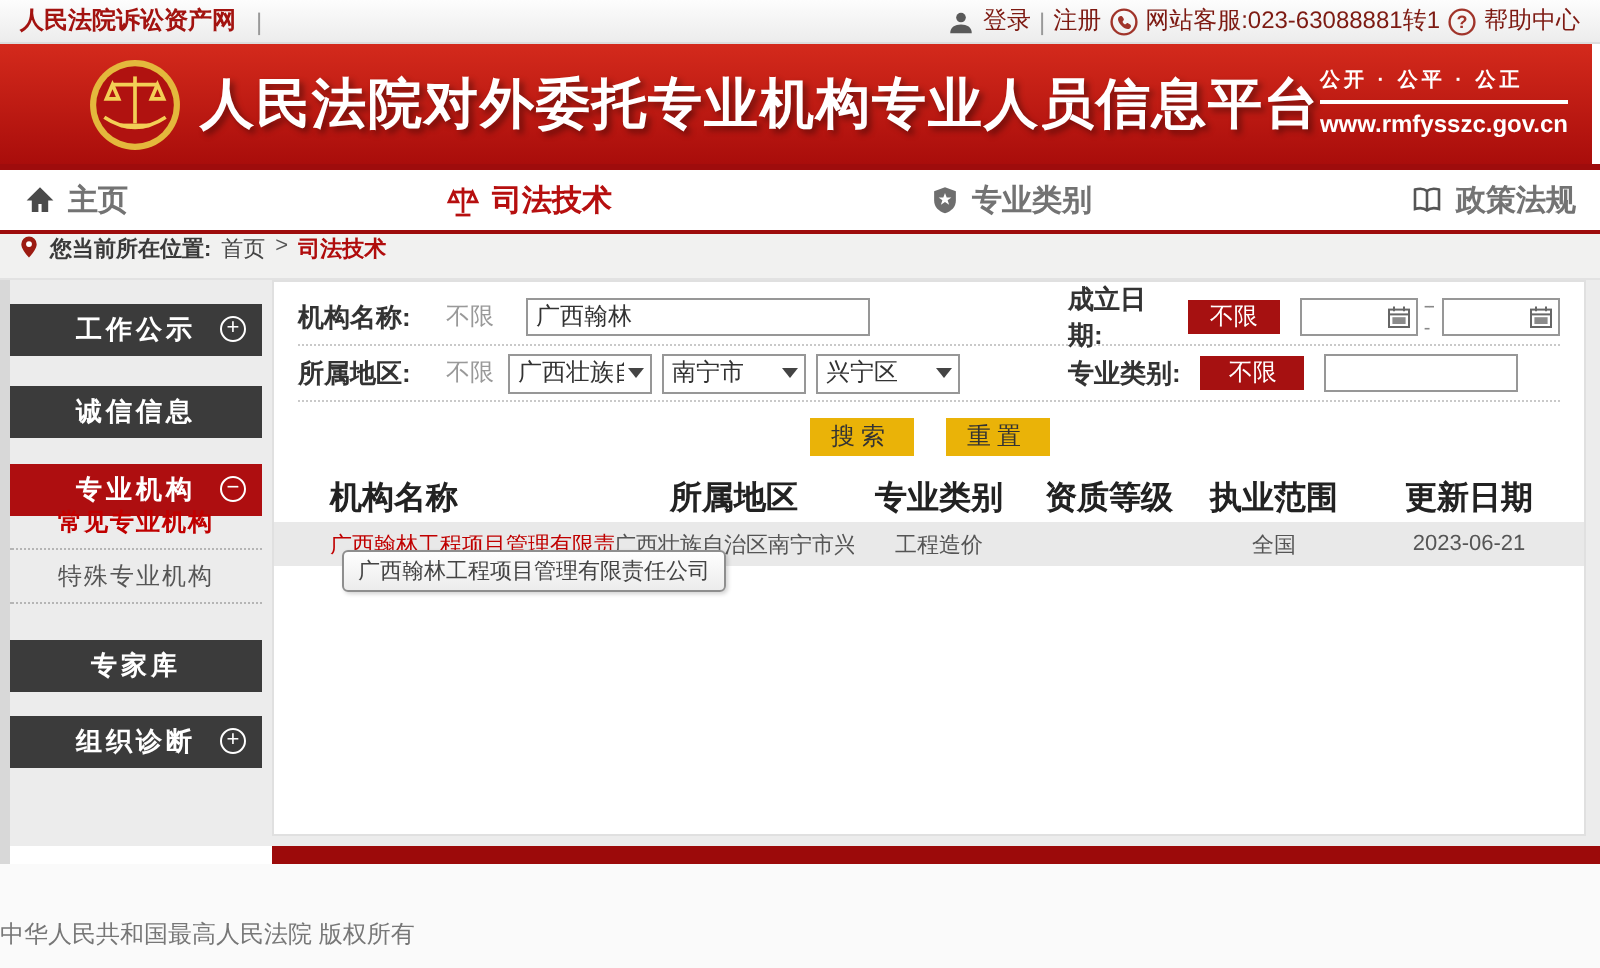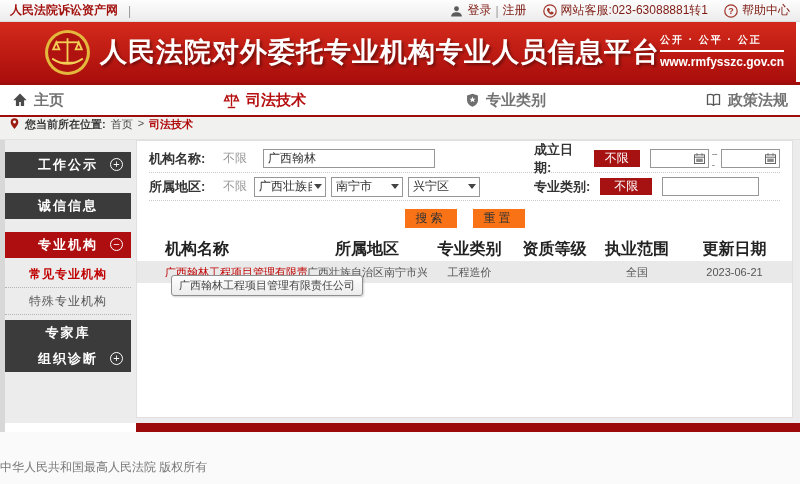--- a/index.html
+++ b/index.html
@@ -4,21 +4,21 @@
 <style>
   * { margin:0; padding:0; box-sizing:border-box; }
   body { width:800px; height:484px; font-family:"Liberation Sans","DejaVu Sans",sans-serif; background:#fff; position:relative; overflow:hidden; }
   .page { position:absolute; inset:0; }
 
   
   .topbar { position:absolute; top:0; left:0; width:800px; height:22px; background:linear-gradient(#fdfdfd,#ececec); border-bottom:1px solid #ddd; display:flex; align-items:center; justify-content:space-between; padding:0 10px; font-size:12px; }
   .topbar-left { display:flex; align-items:center; gap:10px; }
   .site-name { color:#a31310; font-weight:bold; cursor:pointer; }
   .tb-sep { color:#999; }
-  .topbar-right { display:flex; align-items:center; gap:16px; color:#7d1a12; }
+  .topbar-right { display:flex; align-items:center; gap:4px; color:#7d1a12; }
   .tb-item { display:flex; align-items:center; gap:4px; cursor:pointer; }
 
   
   .banner { position:absolute; top:22px; left:0; width:796px; height:60px; background:linear-gradient(180deg,#d42a1c,#a90d0b); display:flex; align-items:center; padding-left:44px; }
   .logo { flex:0 0 auto; }
   .banner-title { color:#fff; font-size:27px; font-weight:bold; letter-spacing:1px; margin-left:9px; text-shadow:2px 2px 3px rgba(0,0,0,.4); white-space:nowrap; }
   .banner-right { position:absolute; right:12px; top:11px; color:#fff; }
   .slogan { font-size:10px; font-weight:bold; letter-spacing:2px; padding-bottom:3px; border-bottom:2px solid #fff; }
   .site-url { font-size:12px; font-weight:bold; margin-top:3px; }
 
@@ -35,21 +35,21 @@
 
   
   .content-bg { position:absolute; top:140px; left:0; width:800px; height:283px; background:#ececec; }
   .left-strip { position:absolute; top:140px; left:0; width:5px; height:344px; background:#d8d8d8; }
 
   
   .sidebar { position:absolute; top:140px; left:5px; width:126px; }
   .side-item { position:absolute; left:0; width:126px; height:26px; background:#3b3b3b; color:#fff; font-size:13px; font-weight:bold; letter-spacing:2px; display:flex; align-items:center; justify-content:center; cursor:pointer; }
   .side-item.red { background:#ae0e10; }
   .expand-icon { position:absolute; right:8px; top:6px; width:13px; height:13px; border:1px solid #fff; border-radius:50%; font-size:11px; line-height:11px; text-align:center; font-weight:normal; letter-spacing:0; }
-  .submenu { position:absolute; left:0; top:121px; width:126px; }
+  .submenu { position:absolute; left:0; top:108px; width:126px; }
   .sub-item { height:27px; display:flex; align-items:center; justify-content:center; font-size:12px; color:#555; border-bottom:1px dotted #b5b5b5; cursor:pointer; letter-spacing:1px; }
   .sub-item.active { color:#c00000; font-weight:bold; }
 
   
   .panel { position:absolute; top:140px; left:136px; width:657px; height:278px; background:#fff; border:1px solid #e0e0e0; }
 
   .form-row { position:relative; display:flex; align-items:center; height:28px; margin:0 12px; border-bottom:1px dotted #c9c9c9; font-size:13px; }
   .f-label { font-weight:bold; color:#333; width:62px; }
   .f-any { color:#999; font-size:12px; margin-left:12px; width:26px; }
   .f-any-btn { background:#a61111; color:#fff; font-size:12px; width:52px; height:17px; line-height:17px; text-align:center; margin-left:10px; cursor:pointer; }
@@ -59,21 +59,21 @@
   .cat-input { width:97px; margin-left:10px; }
   .date-input { border:1px solid #979797; height:19px; width:66px; margin-left:10px; display:flex; align-items:center; justify-content:flex-end; padding-right:3px; background:#fff; cursor:text; }
   .date-sep { color:#888; font-size:10px; margin-left:3px; letter-spacing:-1px; }
   .date-sep + .date-input { margin-left:3px; }
   .select { border:1px solid #979797; height:20px; width:72px; margin-left:5px; display:flex; align-items:center; justify-content:space-between; font-size:12px; color:#333; padding:0 3px 0 4px; background:#fff; cursor:pointer; overflow:hidden; white-space:nowrap; }
   .select:first-of-type { margin-left:14px; }
   .sel-text { overflow:hidden; white-space:nowrap; }
   .arrow-down { flex:0 0 auto; width:0; height:0; border-left:4px solid transparent; border-right:4px solid transparent; border-top:5px solid #444; margin-left:2px; }
 
   .btn-row { display:flex; justify-content:center; gap:16px; margin-top:8px; height:19px; }
-  .btn { background:#f97316; border:none; color:#333; font-size:12px; letter-spacing:3px; padding:0 11px; height:19px; cursor:pointer; font-family:inherit; }
+  .btn { background:#eab308; border:none; color:#333; font-size:12px; letter-spacing:3px; padding:0 11px; height:19px; cursor:pointer; font-family:inherit; }
 
   .table { margin-top:9px; }
   .t-head, .t-row { display:grid; grid-template-columns:170px 120px 85px 85px 80px 115px; align-items:center; }
   .t-head { height:24px; font-size:16px; font-weight:bold; color:#222; }
   .t-row { height:22px; background:#e9e9e9; font-size:11px; color:#555; }
   .th, .td { text-align:center; overflow:hidden; white-space:nowrap; }
   .th:first-child { text-align:left; padding-left:28px; }
   .td.name { text-align:left; padding-left:28px; color:#c00000; cursor:pointer; }
 
   .tooltip { position:absolute; left:34px; top:134px; border:1px solid #8e8e8e; border-radius:3px; background:linear-gradient(#fefefe,#ececec); box-shadow:1px 1px 2px rgba(0,0,0,.18); font-size:11px; color:#444; padding:2px 7px; white-space:nowrap; }
@@ -203,21 +203,21 @@
       <span>专业机构</span>
       <span class="expand-icon">−</span>
     </div>
     <div class="submenu">
       <div class="sub-item active">常见专业机构</div>
       <div class="sub-item">特殊专业机构</div>
     </div>
     <div class="side-item" style="top:180px">
       <span>专家库</span>
     </div>
-    <div class="side-item" style="top:206px">
+    <div class="side-item" style="top:218px">
       <span>组织诊断</span>
       <span class="expand-icon">+</span>
     </div>
   </div>
 
   <div class="panel">
 
     <div class="form-row" style="margin-top:4px">
       <span class="f-label">机构名称:</span>
       <span class="f-any">不限</span>

